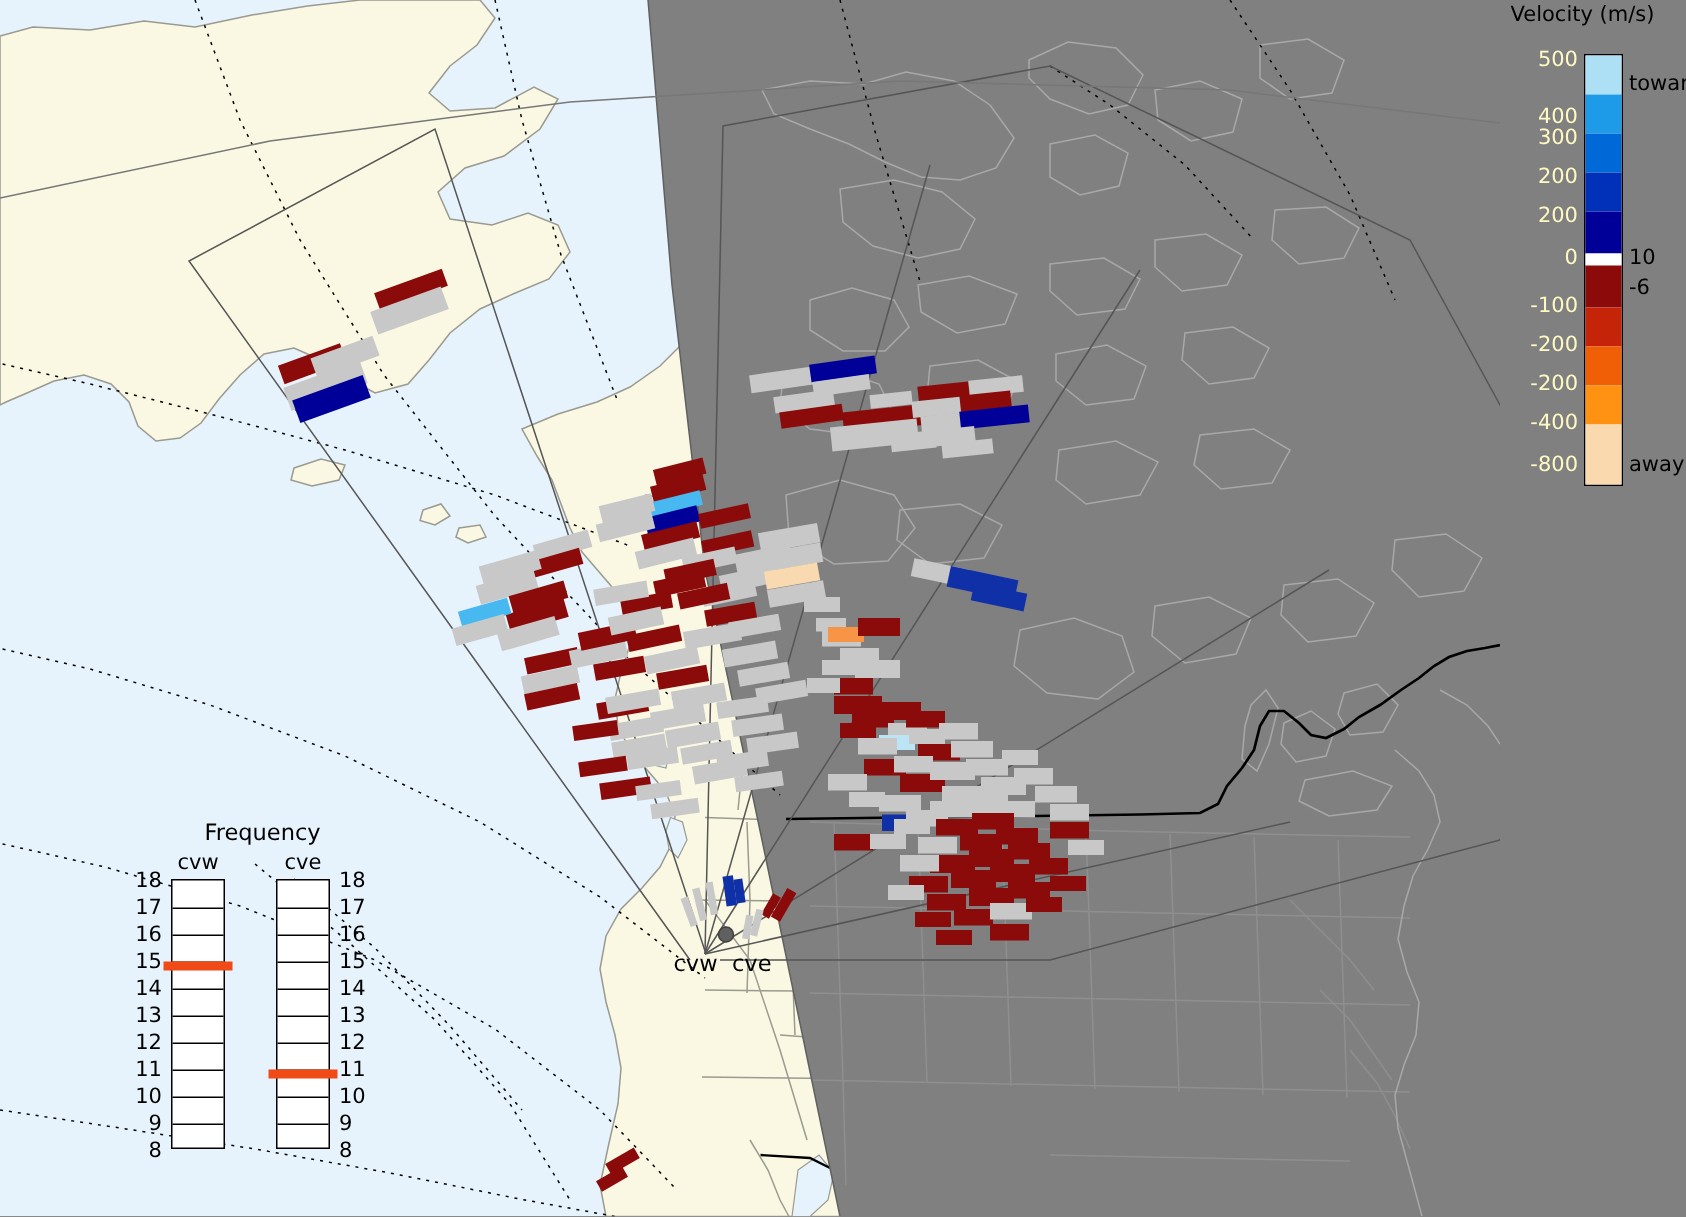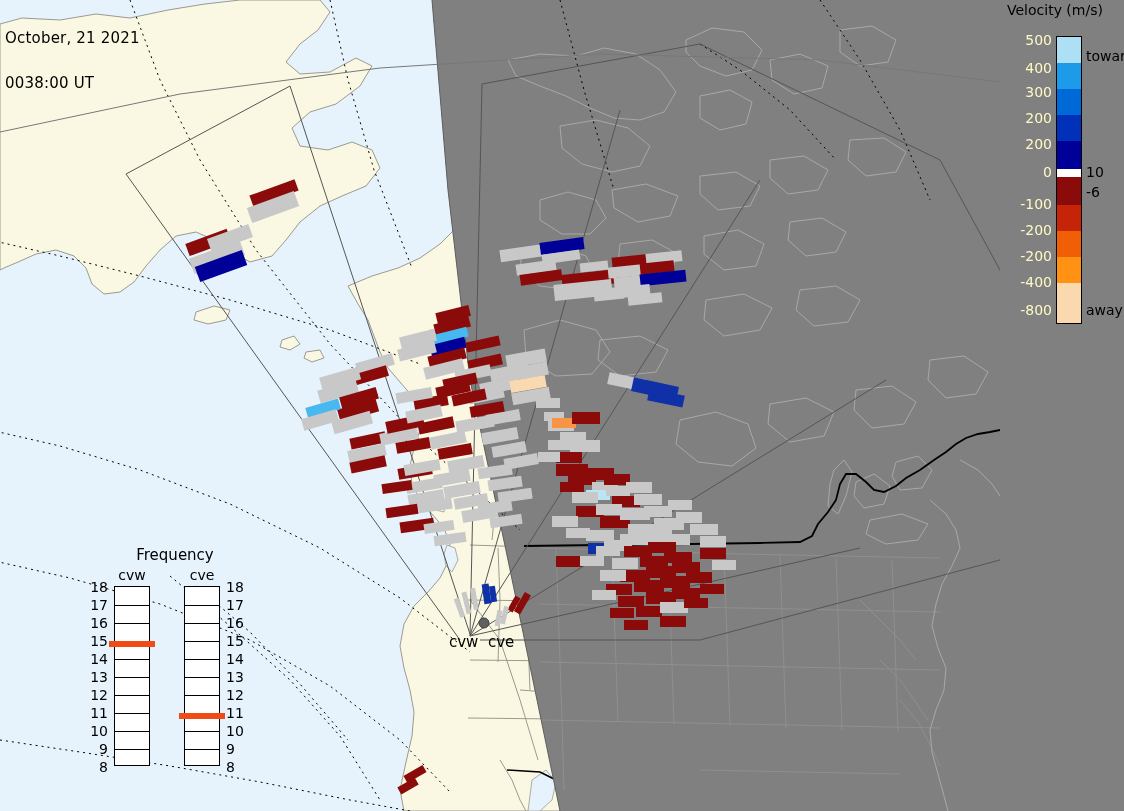--- a/index.html
+++ b/index.html
@@ -413,24 +413,20 @@
           </g>
 
           <rect x="404" y="770" width="22" height="8" fill="#8B0A0A" transform="rotate(-30 415 774)"></rect>
           <rect x="398" y="782" width="20" height="8" fill="#8B0A0A" transform="rotate(-30 408 786)"></rect>
         </g>
 
         <circle cx="484" cy="623" r="5" fill="#606060" stroke="#404040" stroke-width="1"></circle>
       </g>
     </svg>
 
-    <div id="timestamp">
-      <div>October, 21 2021</div>
-      <div>0038:00 UT</div>
-    </div>
 
     <div class="site-label" style="left:449px;top:633px;">cvw</div>
     <div class="site-label" style="left:488px;top:633px;">cve</div>
 
     <div id="freq-panel">
       <div id="freq-title">Frequency</div>
 
       <div class="gauge" style="left:18px;top:0;">
         <div class="gauge-name" style="left:0px;">cvw</div>
         <div class="gauge-box" style="left:4px;">
@@ -498,21 +494,21 @@
       <div class="cb-seg" style="top:104px; height:28px; background:#000099;"></div>
       <div class="cb-seg" style="top:132px; height:8px;  background:#FFFFFF;"></div>
       <div class="cb-seg" style="top:140px; height:28px; background:#8B0A0A;"></div>
       <div class="cb-seg" style="top:168px; height:26px; background:#C62408;"></div>
       <div class="cb-seg" style="top:194px; height:26px; background:#F05E05;"></div>
       <div class="cb-seg" style="top:220px; height:26px; background:#FF9213;"></div>
       <div class="cb-seg" style="top:246px; height:40px; background:#FBD9AE;"></div>
     </div>
 
     <div class="cb-tick" style="top:40px;">500</div>
-    <div class="cb-tick" style="top:68px;">400</div>
+    <div class="cb-tick" style="top:78px;">400</div>
     <div class="cb-tick" style="top:92px;">300</div>
     <div class="cb-tick" style="top:118px;">200</div>
     <div class="cb-tick" style="top:144px;">200</div>
     <div class="cb-tick" style="top:172px;">0</div>
     <div class="cb-tick" style="top:204px;text-align:center;">-100</div>
     <div class="cb-tick" style="top:230px;">-200</div>
     <div class="cb-tick" style="top:256px;">-200</div>
     <div class="cb-tick" style="top:282px;">-400</div>
     <div class="cb-tick" style="top:310px;">-800</div>
 

